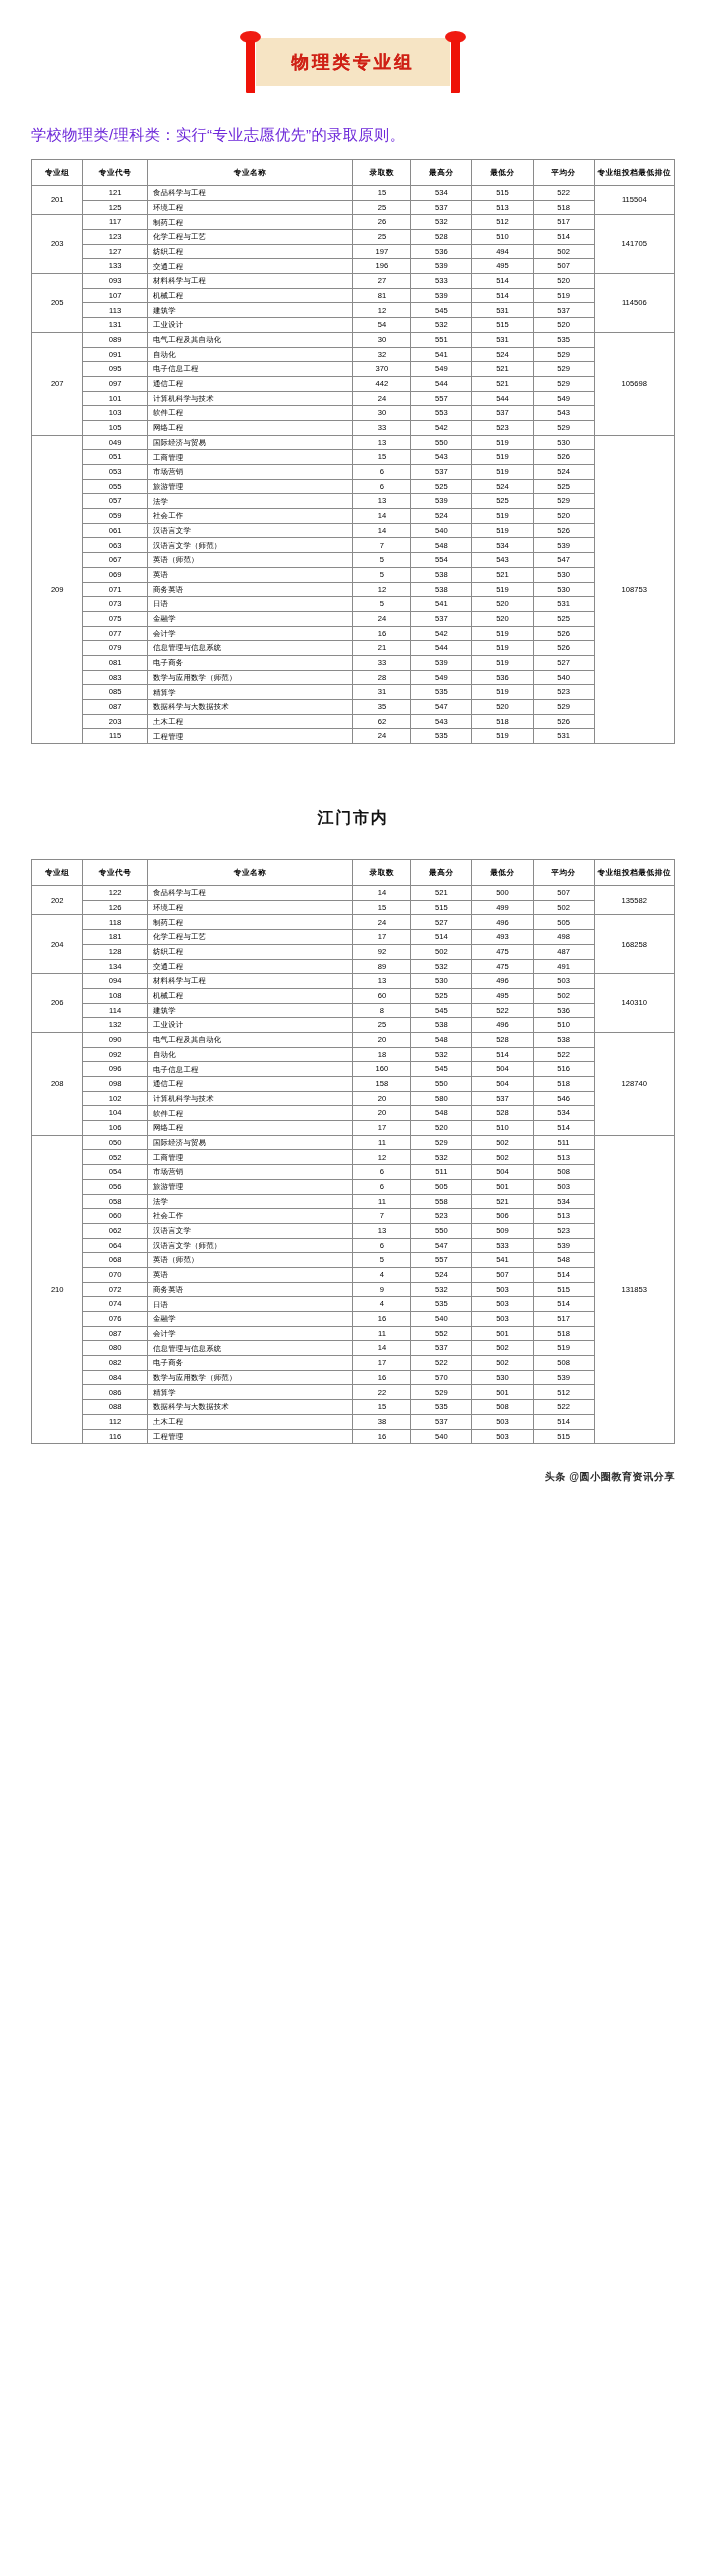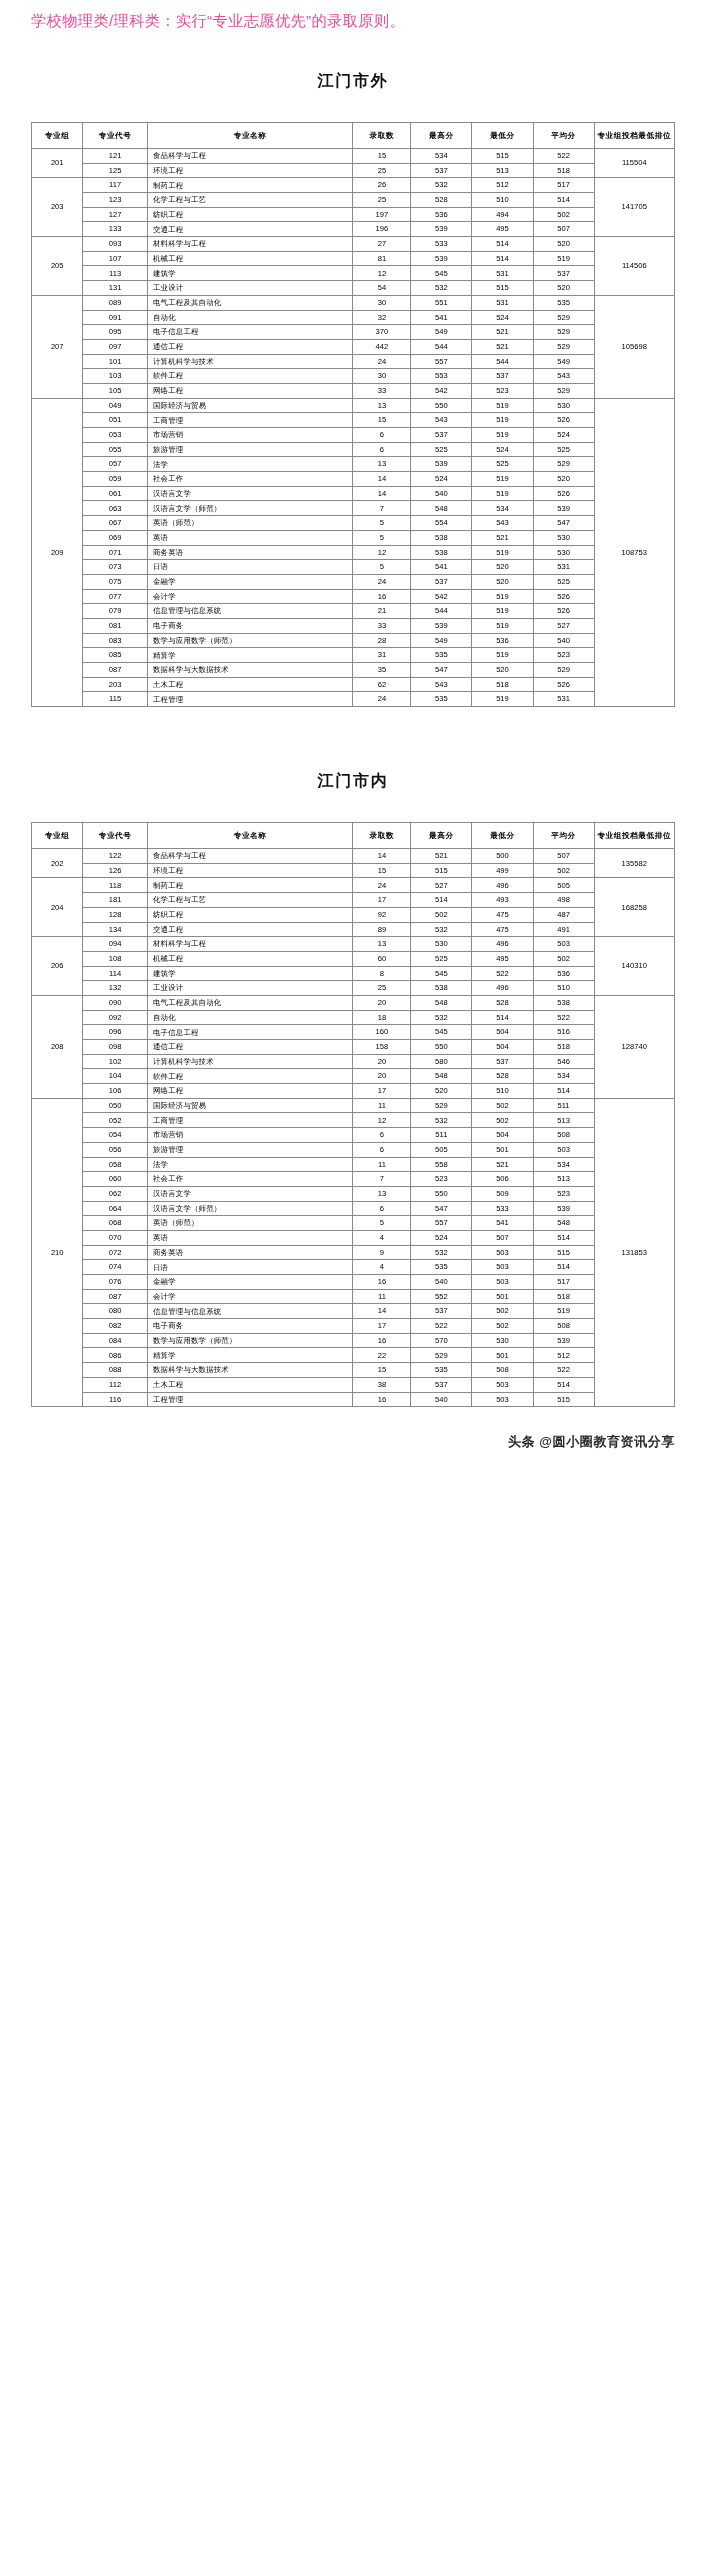--- a/index.html
+++ b/index.html
@@ -43,21 +43,21 @@
     letter-spacing:2.9px;
     white-space:nowrap;
     text-shadow:0 0 0.6px #cf2015;
   }
 
   
   .intro {
     margin:8.2px 31px 0 31px;
     font-size:15.3px;
     line-height:1.75;
-    color:#ec4899;
+    color:#6d28d9;
     letter-spacing:0.3px;
   }
 
   
   .section-title {
     text-align:center;
     font-size:16px;
     font-weight:bold;
     color:#111;
     letter-spacing:1.8px;
@@ -109,37 +109,51 @@
   .col-min   { width:9.5%; }
   .col-avg   { width:9.5%; }
   .col-rank  { width:12.5%; }
 
   .grp-start td { border-top:1.2px solid #3a3a3a; }
 
   
   .footer {
     margin:15.3px 31px 7px 31px;
     text-align:right;
-    font-size:13px;
+    font-size:10px;
     font-weight:bold;
     color:#2b2b2b;
     letter-spacing:0.6px;
   }
   .spacer-sm { height:15.3px; }
 </style>
 </head>
 <body>
 
 <div class="page">
 
+  <div class="banner-wrap">
+    <div class="banner">
+      <div class="pole left">
+        <div class="knob"></div>
+          <div class="stick"></div>
+      </div>
+      <div class="plaque">
+        <span class="plaque-text">物理类专业组</span>
+      </div>
+      <div class="pole right">
+        <div class="knob"></div>
+          <div class="stick"></div>
+      </div>
+    </div>
+  </div>
 
   <p class="intro">学校物理类/理科类：实行“专业志愿优先”的录取原则。</p>
 
   <div id="sections-host">
-      <div class="section-title">江门市外</div>
       <div class="table-wrap">
         <table class="score">
           <colgroup>
             <col class="col-grp">
             <col class="col-code">
             <col class="col-name">
             <col class="col-cnt">
             <col class="col-max">
             <col class="col-min">
             <col class="col-avg">

